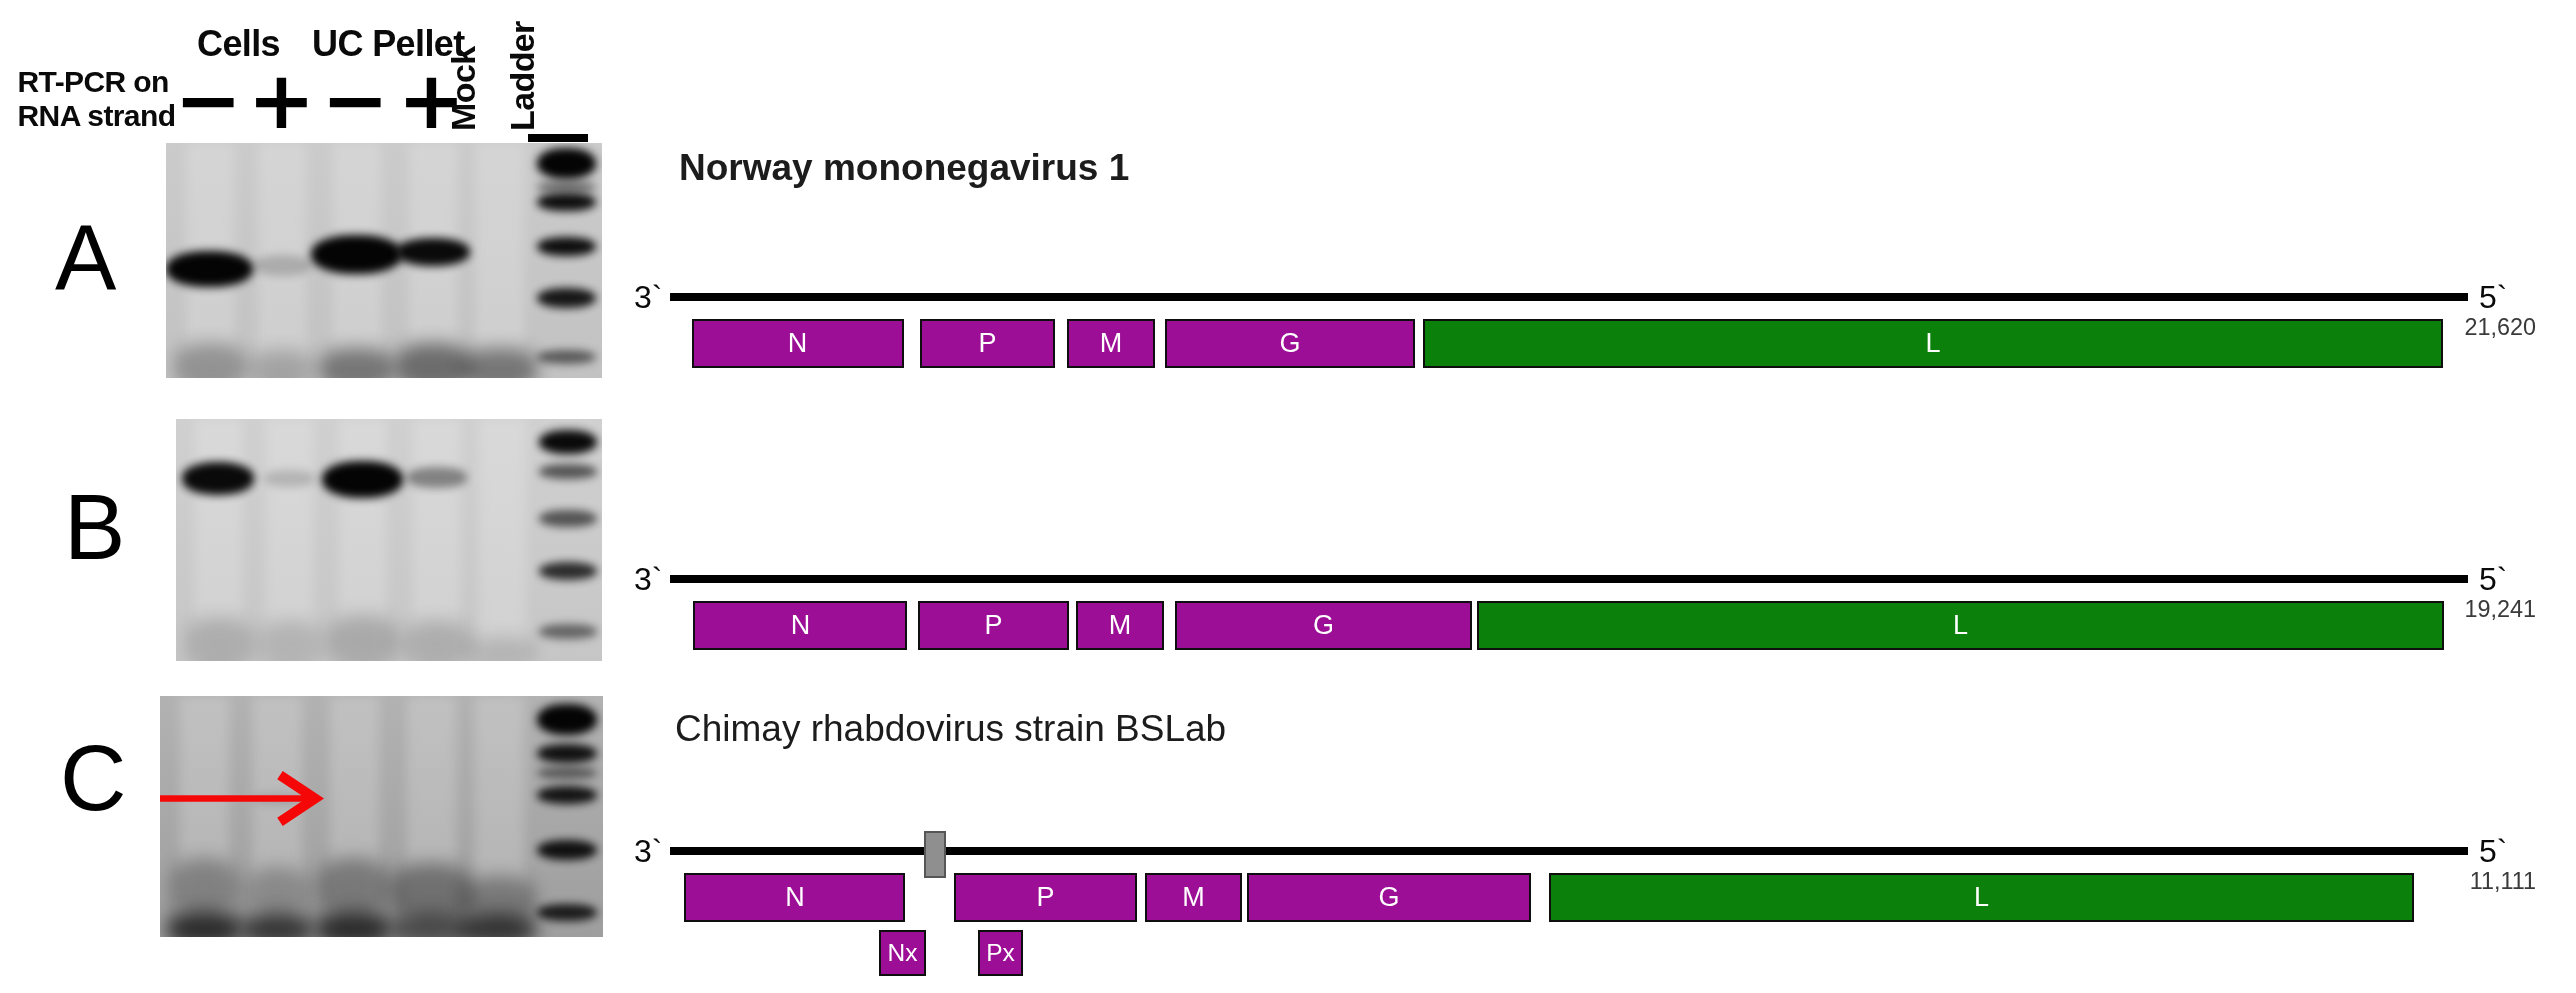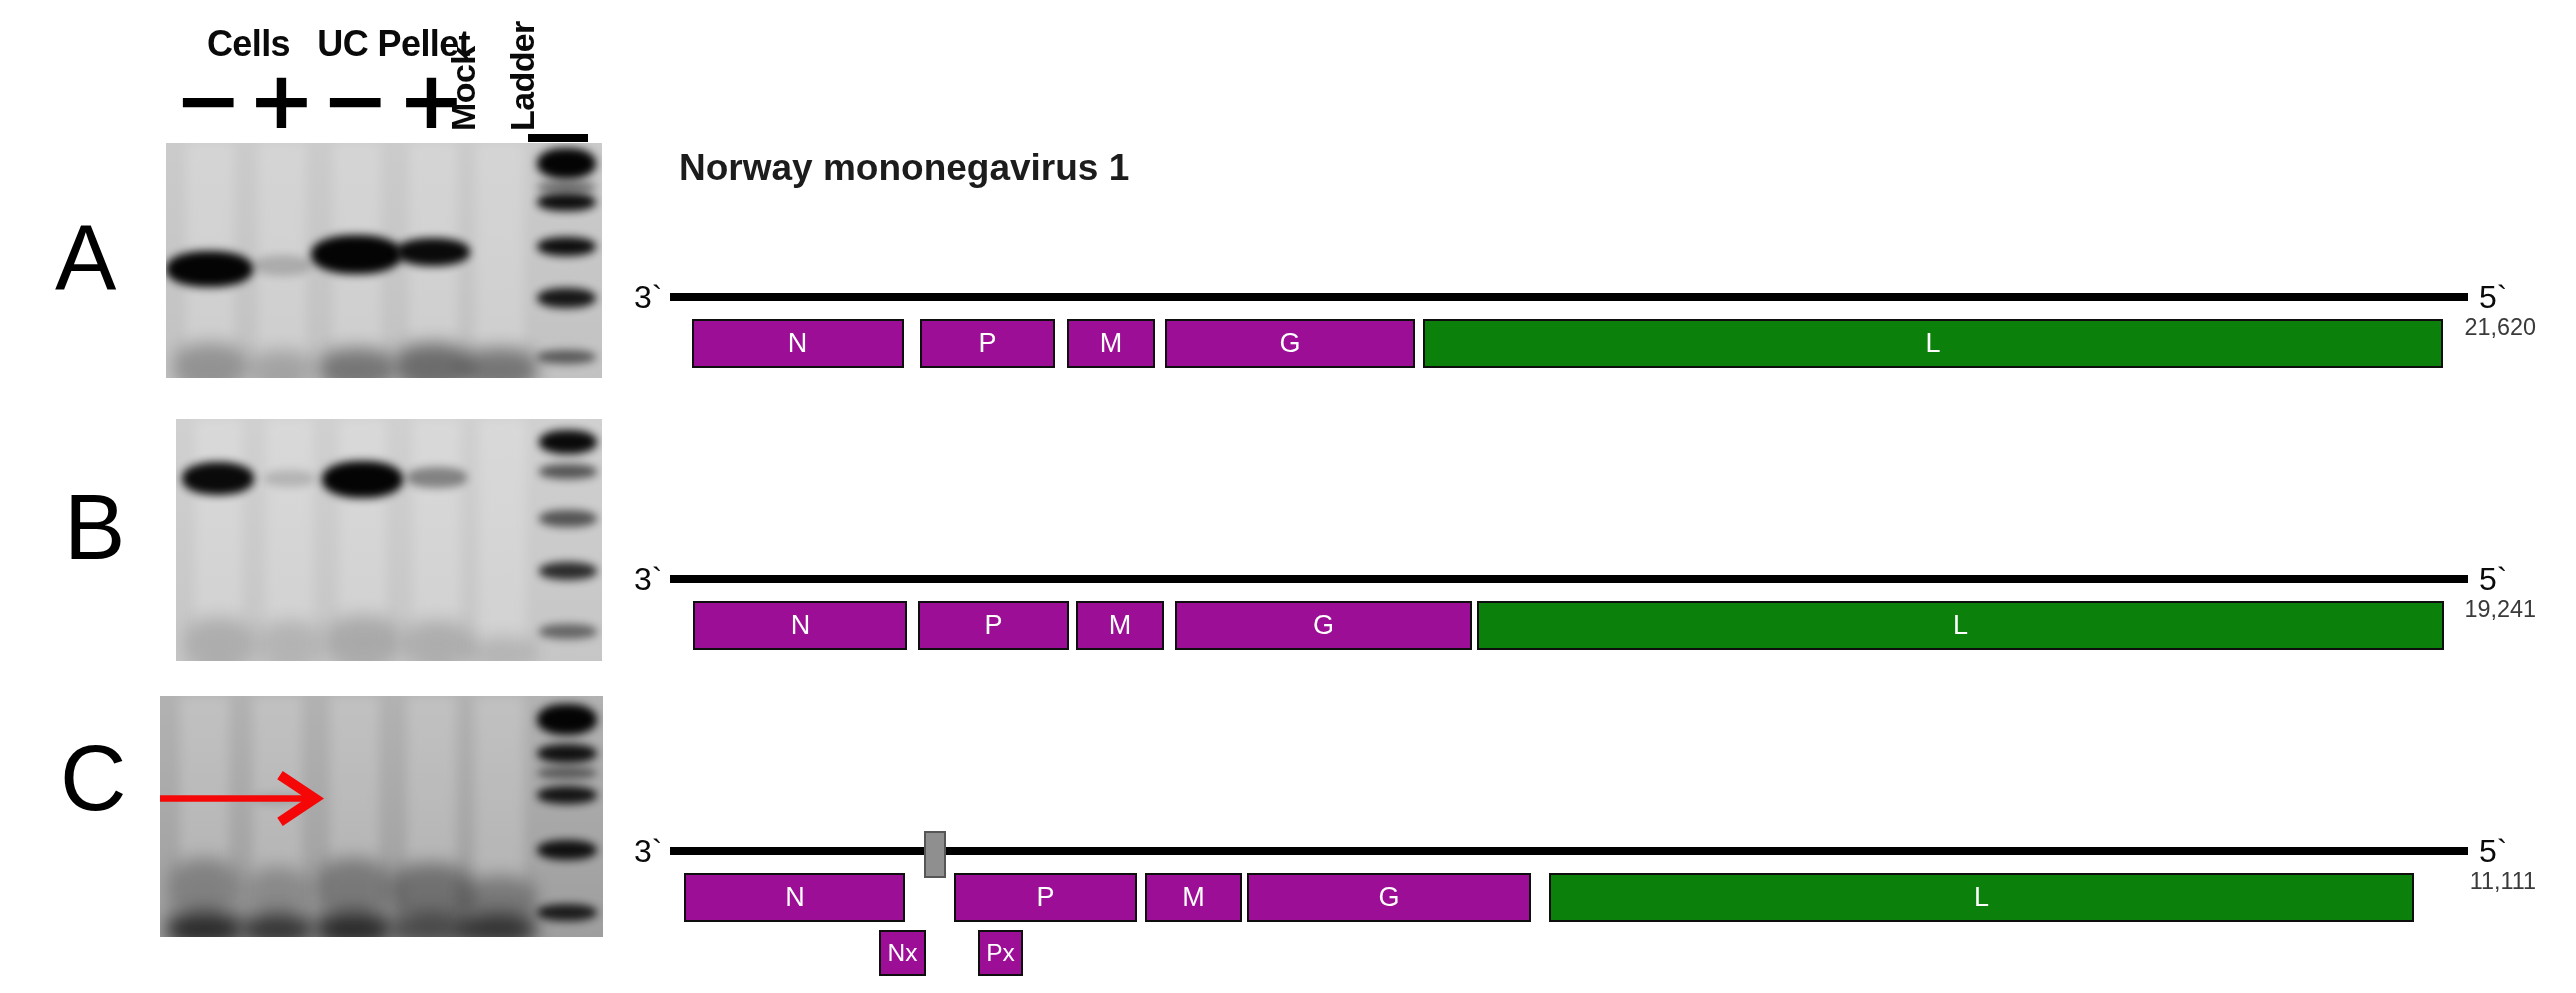--- a/index.html
+++ b/index.html
@@ -1,20 +1,20 @@
 <!DOCTYPE html>
 <html style="font-size:9.3px"><head>
 <meta charset="utf-8">
 <style>
   html,body{margin:0;padding:0;background:#ffffff;}
   #page{position:relative;width:2576px;height:994px;background:#ffffff;overflow:hidden;
         font-family:"Liberation Sans", sans-serif;color:#111;}
   .abs{position:absolute;}
   
-  .hgroup{font-size:36px;font-weight:600;color:#0a0a0a;text-align:right;letter-spacing:-0.6px;}
+  .hgroup{font-size:36px;font-weight:600;color:#0a0a0a;text-align:left;letter-spacing:-0.6px;}
   .assay{font-size:30px;font-weight:600;color:#0a0a0a;line-height:1.12;letter-spacing:-0.6px;}
   .sign{position:absolute;font-size:81px;font-weight:700;color:#000;line-height:58px;
         width:93px;text-align:center;font-family:"DejaVu Sans", sans-serif;}
   .vlabel{position:absolute;font-size:34px;font-weight:600;color:#0a0a0a;line-height:35px;
           transform:rotate(-90deg);transform-origin:left bottom;white-space:nowrap;letter-spacing:-0.6px;}
   .wellmark{position:absolute;background:#000;}
   
   .plabel{font-size:92px;font-weight:400;color:#000;line-height:1;}
   .ptitle{font-size:37px;font-weight:400;color:#1c1c1c;white-space:nowrap;letter-spacing:0px;}
   
@@ -33,20 +33,24 @@
   .band{position:absolute;background:#040404;border-radius:46%;filter:blur(4.1px);}
   .smear{position:absolute;background:#0c0c0c;border-radius:40%;filter:blur(9.3px);}
   .arrow-svg{position:absolute;left:0;top:0;}
 </style>
 </head>
 <body>
 
 <div id="page">
 
   <div class="abs" style="left:0;top:0;width:642px;height:146px;">
+    <div class="abs assay" style="left:17.5px;top:65px;">
+      <div>RT-PCR on</div>
+      <div>RNA strand</div>
+    </div>
     <div class="abs hgroup" style="left:197px;top:23.4px;width:93px;">Cells</div>
     <div class="abs hgroup" style="left:312px;top:23.4px;width:158px;">UC Pellet</div>
     <div id="signs-row">
         <div class="sign" style="left: 162px; top: 71px;">−</div>
         <div class="sign" style="left: 235px; top: 71px;">+</div>
         <div class="sign" style="left: 309px; top: 71px;">−</div>
         <div class="sign" style="left: 385px; top: 71px;">+</div>
       </div>
     <div class="vlabel" style="left:481px;top:96px;">Mock</div>
     <div class="vlabel" style="left:540px;top:96px;">Ladder</div>
@@ -167,20 +171,21 @@
         <span>M</span>
       </div>
       <div class="gene" style="left: 505px; width: 297px; top: 26px; height: 49px; background: rgb(155, 14, 149);">
         <span>G</span>
       </div>
       <div class="gene" style="left: 807px; width: 967px; top: 26px; height: 49px; background: rgb(11, 129, 11);">
         <span>L</span>
       </div>
     </div>
 
+  <div class="abs ptitle" style="left:675px;top:708px;">Chimay rhabdovirus strain BSLab</div>
   <div class="track" style="left:670px;top:847px;">
     <div class="gline"></div>
     <div class="prime" style="left:-36px;top:-11.7px;">3`</div>
     <div class="prime" style="left:1809px;top:-11.7px;">5`</div>
     <div class="numlab" style="left:1778px;top:23.4px;">11,111</div>
   <div class="gene" style="left: 14.4px; width: 221px; top: 26px; height: 49px; background: rgb(155, 14, 149);">
         <span>N</span>
       </div>
       <div class="gene" style="left: 284px; width: 183px; top: 26px; height: 49px; background: rgb(155, 14, 149);">
         <span>P</span>

